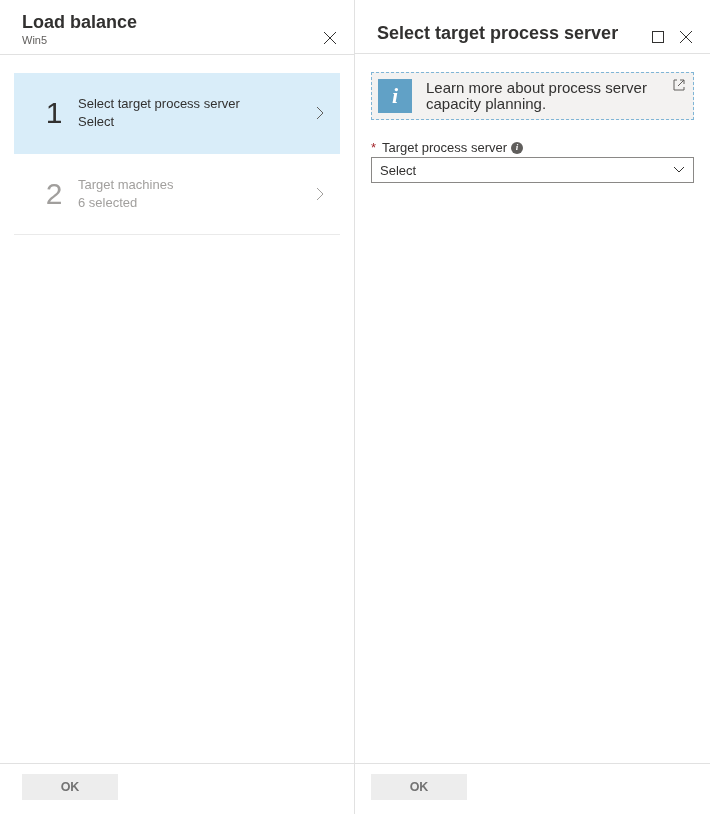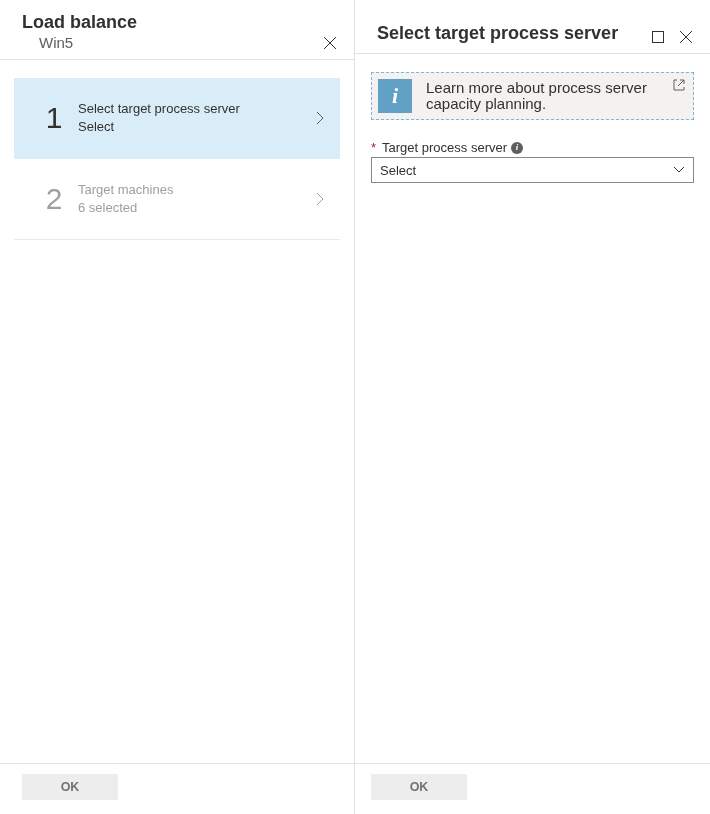--- a/index.html
+++ b/index.html
@@ -40,24 +40,23 @@
     display: flex;
     flex-direction: column;
   }
   .panel-title {
     font-size: 18px;
     font-weight: 600;
     line-height: 24px;
     color: #323130;
   }
   .panel-subtitle {
-    font-size: 15px;
+    font-size: 11px;
     color: #605e5c;
     margin-top: 0px;
-    margin-left: 17px;
   }
   .header-actions {
     display: flex;
     align-items: center;
     gap: 12px;
     padding-top: 4px;
   }
   .icon-btn {
     cursor: pointer;
     display: inline-flex;

